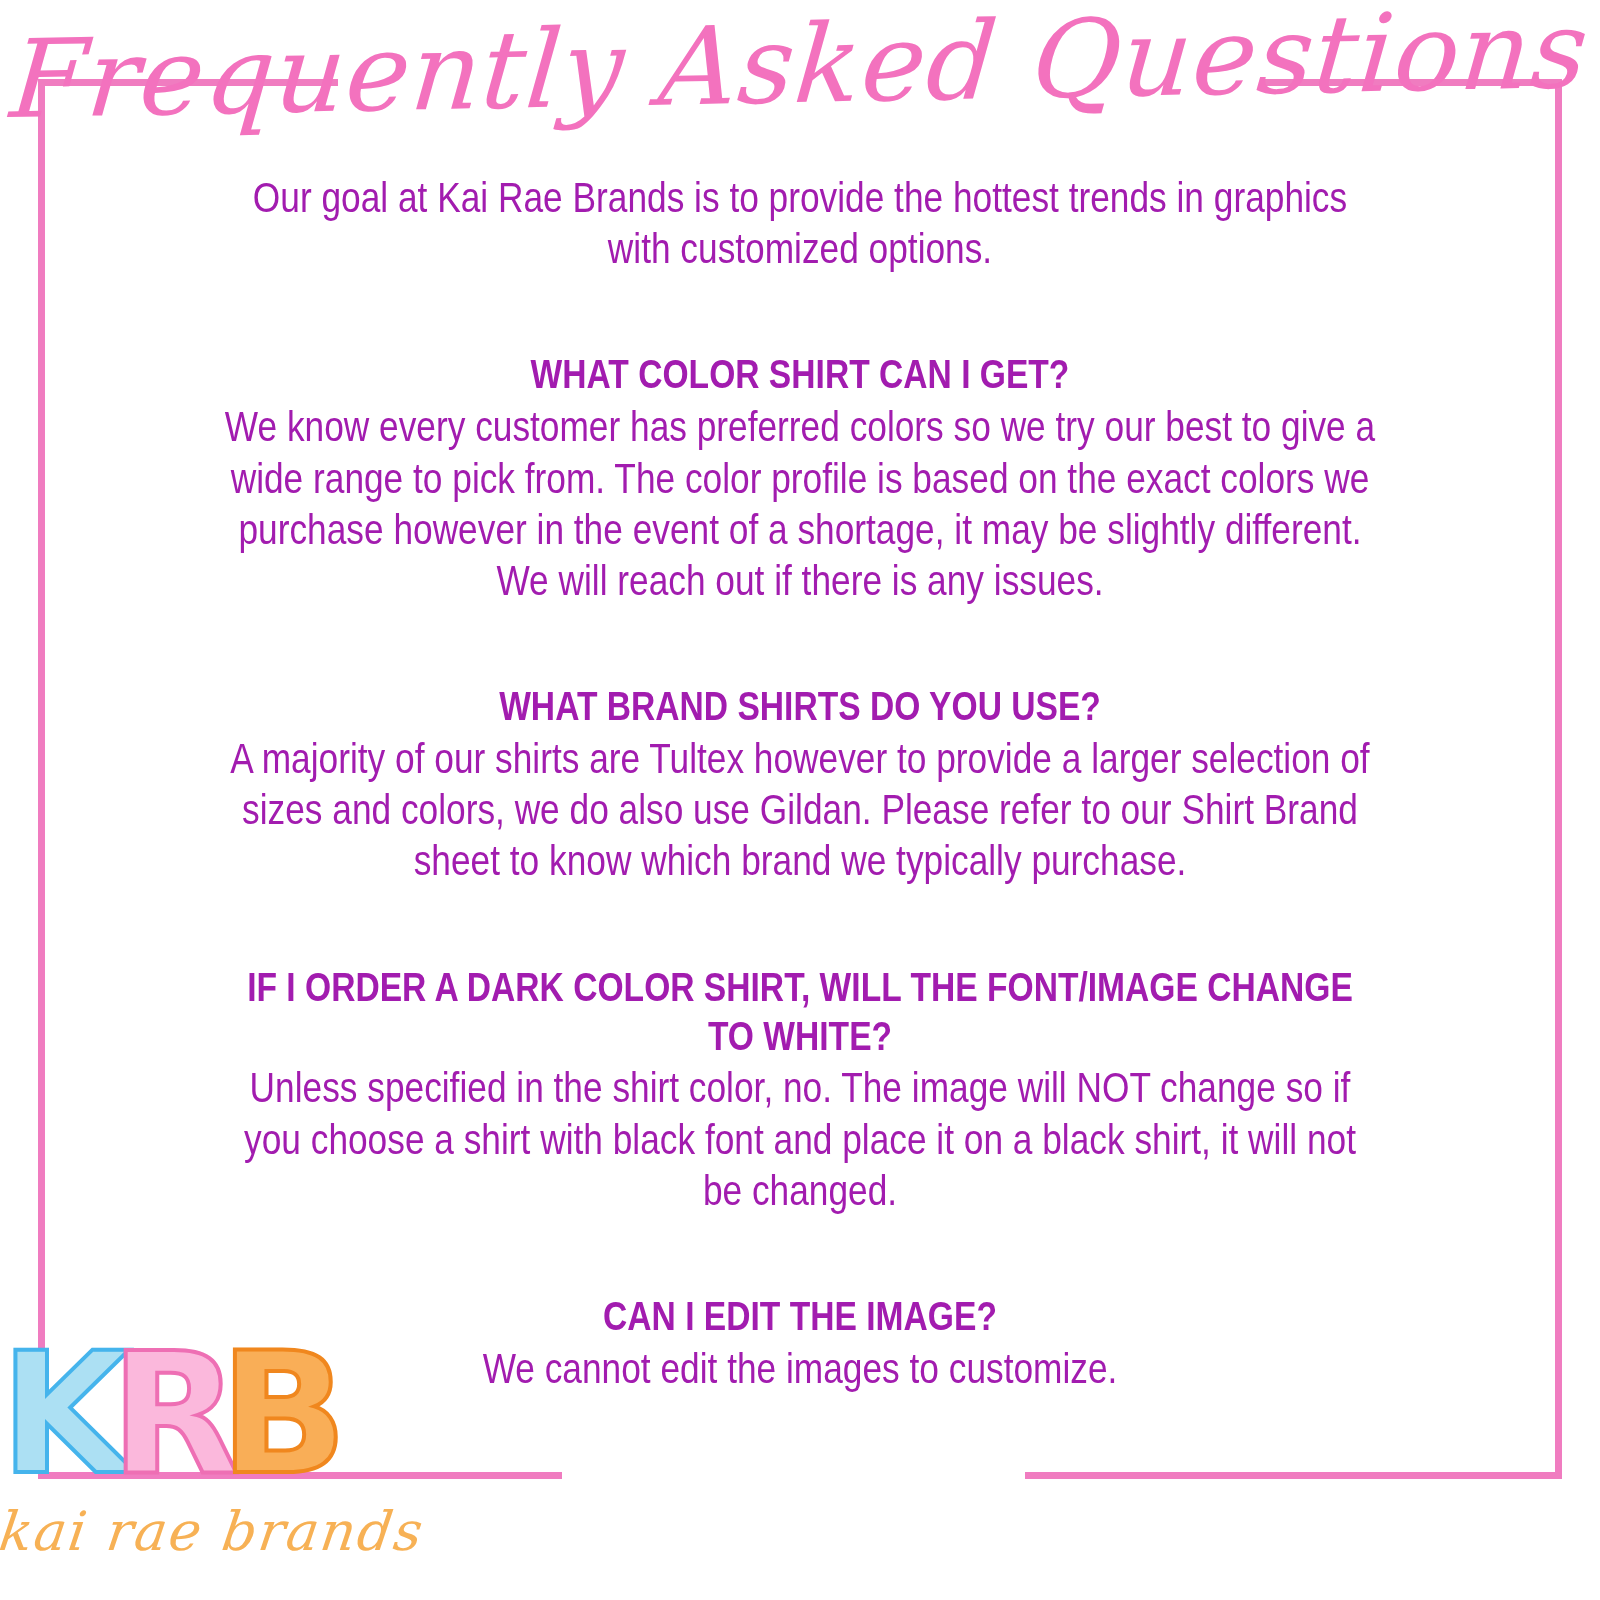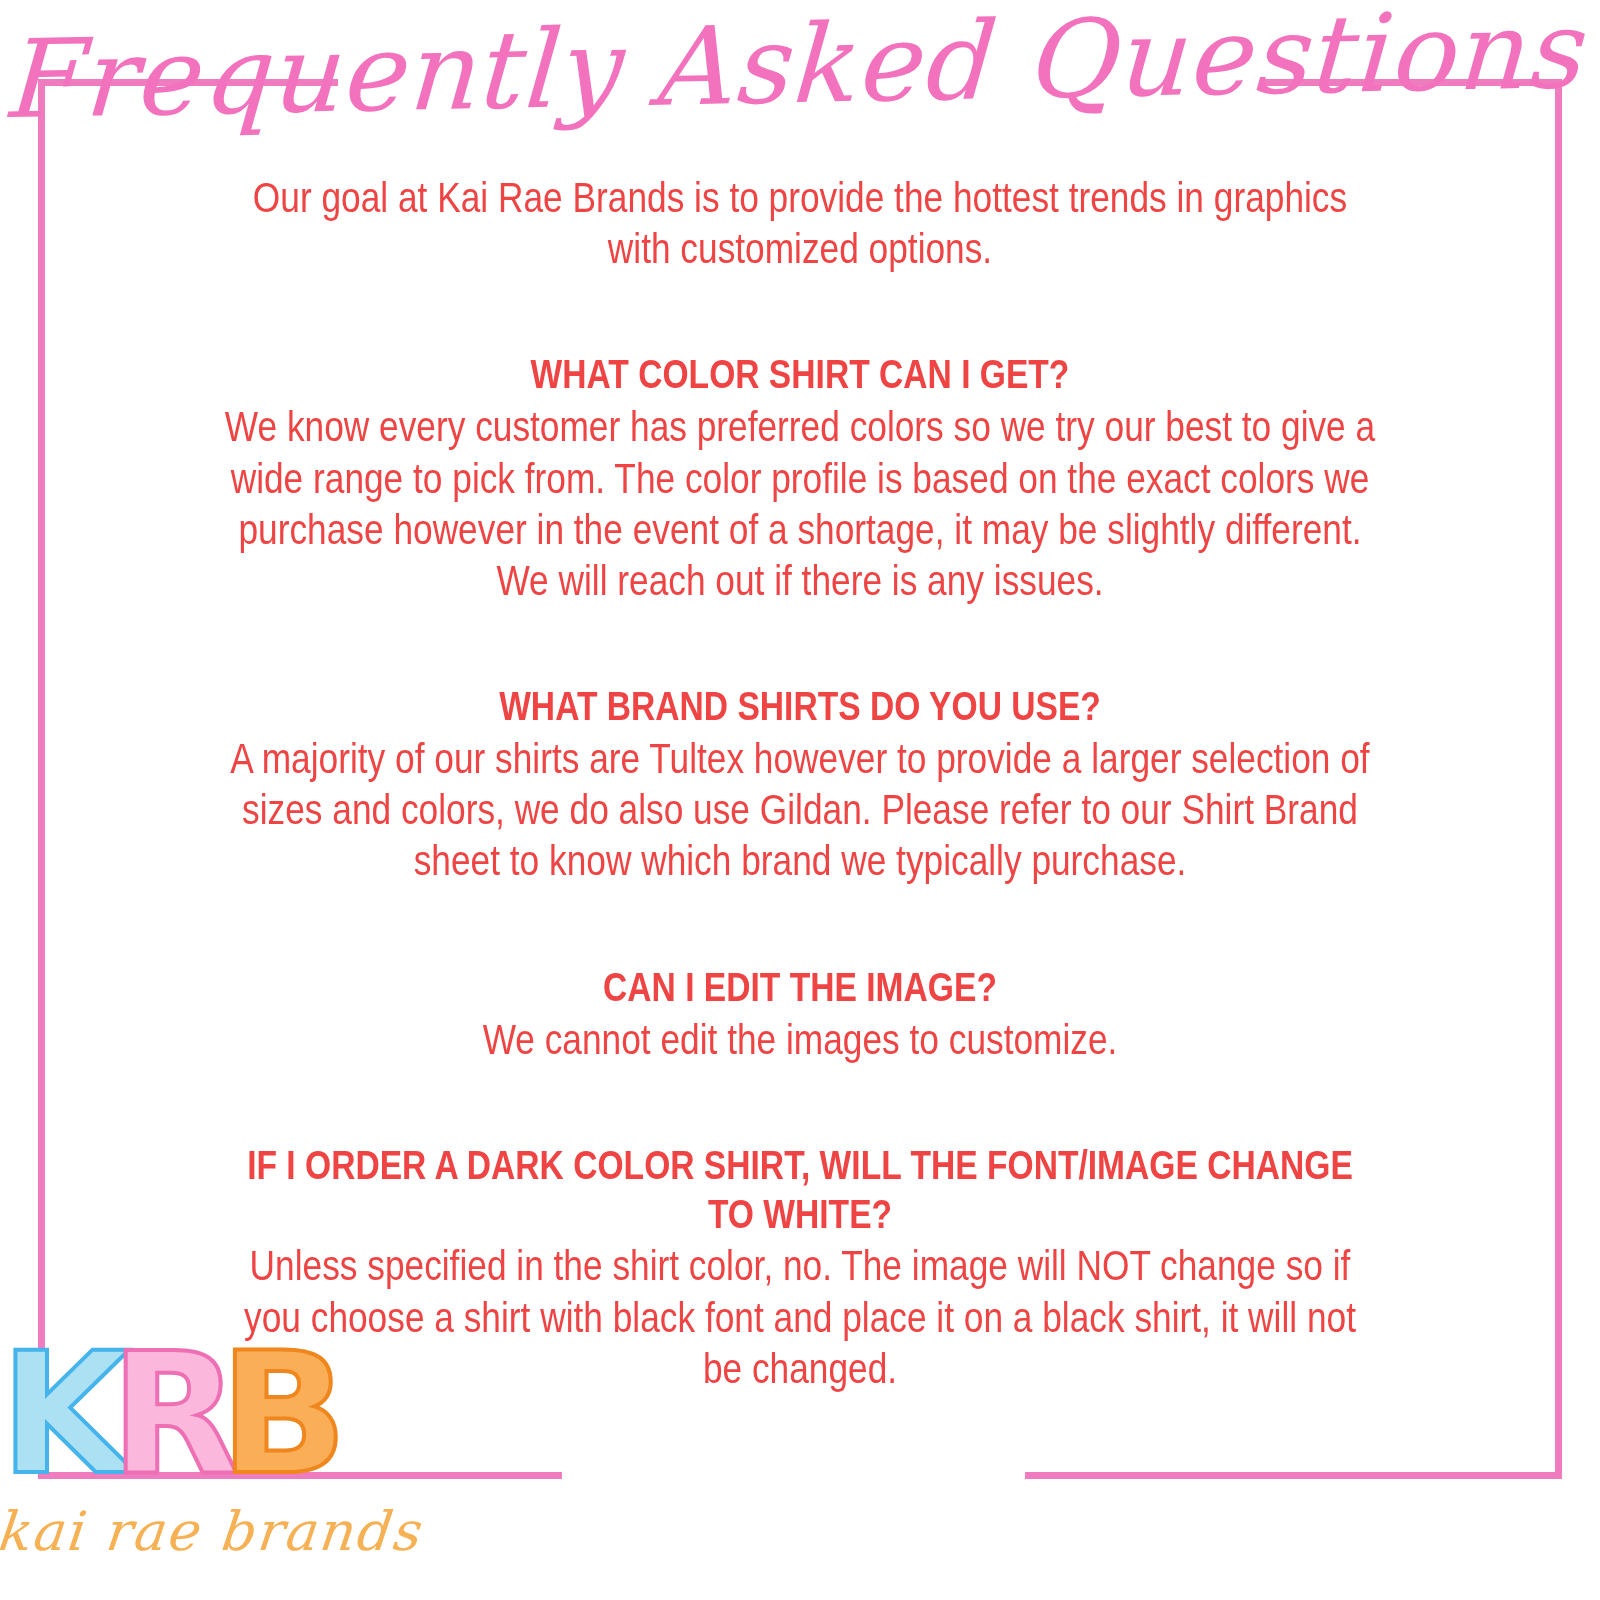--- a/index.html
+++ b/index.html
@@ -46,21 +46,21 @@
     white-space: nowrap;
   }
 
   
   #content {
     position: absolute;
     left: 110px;
     top: 172px;
     width: 1380px;
     text-align: center;
-    color: #ef4444;
+    color: #a21caf;
   }
 
   .intro {
     font-size: 42px;
     line-height: 1.22;
     font-weight: 400;
     margin: 0;
     transform: scaleX(0.84);
     transform-origin: center top;
   }
@@ -141,27 +141,27 @@
       <div class="qa-question">WHAT COLOR SHIRT CAN I GET?</div>
       <div class="qa-answer">We know every customer has preferred colors so we try our best to give a wide range to pick from. The color profile is based on the exact colors we purchase however in the event of a shortage, it may be slightly different. We will reach out if there is any issues.</div>
     </div>
 
     <div class="qa">
       <div class="qa-question">WHAT BRAND SHIRTS DO YOU USE?</div>
       <div class="qa-answer">A majority of our shirts are Tultex however to provide a larger selection of sizes and colors, we do also use Gildan. Please refer to our Shirt Brand sheet to know which brand we typically purchase.</div>
     </div>
 
     <div class="qa">
-      <div class="qa-question">CAN I EDIT THE IMAGE?</div>
-      <div class="qa-answer">We cannot edit the images to customize.</div>
+      <div class="qa-question">IF I ORDER A DARK COLOR SHIRT, WILL THE FONT/IMAGE CHANGE TO WHITE?</div>
+      <div class="qa-answer">Unless specified in the shirt color, no. The image will NOT change so if you choose a shirt with black font and place it on a black shirt, it will not be changed.</div>
     </div>
 
     <div class="qa">
-      <div class="qa-question">IF I ORDER A DARK COLOR SHIRT, WILL THE FONT/IMAGE CHANGE TO WHITE?</div>
-      <div class="qa-answer">Unless specified in the shirt color, no. The image will NOT change so if you choose a shirt with black font and place it on a black shirt, it will not be changed.</div>
+      <div class="qa-question">CAN I EDIT THE IMAGE?</div>
+      <div class="qa-answer">We cannot edit the images to customize.</div>
     </div>
 
   </div>
 
   <div id="logo">
     <div id="logo-letters">
       <span class="ltr ltr-k">K</span><span class="ltr ltr-r">R</span><span class="ltr ltr-b">B</span>
     </div>
     <div id="logo-tagline">kai rae brands</div>
   </div>

